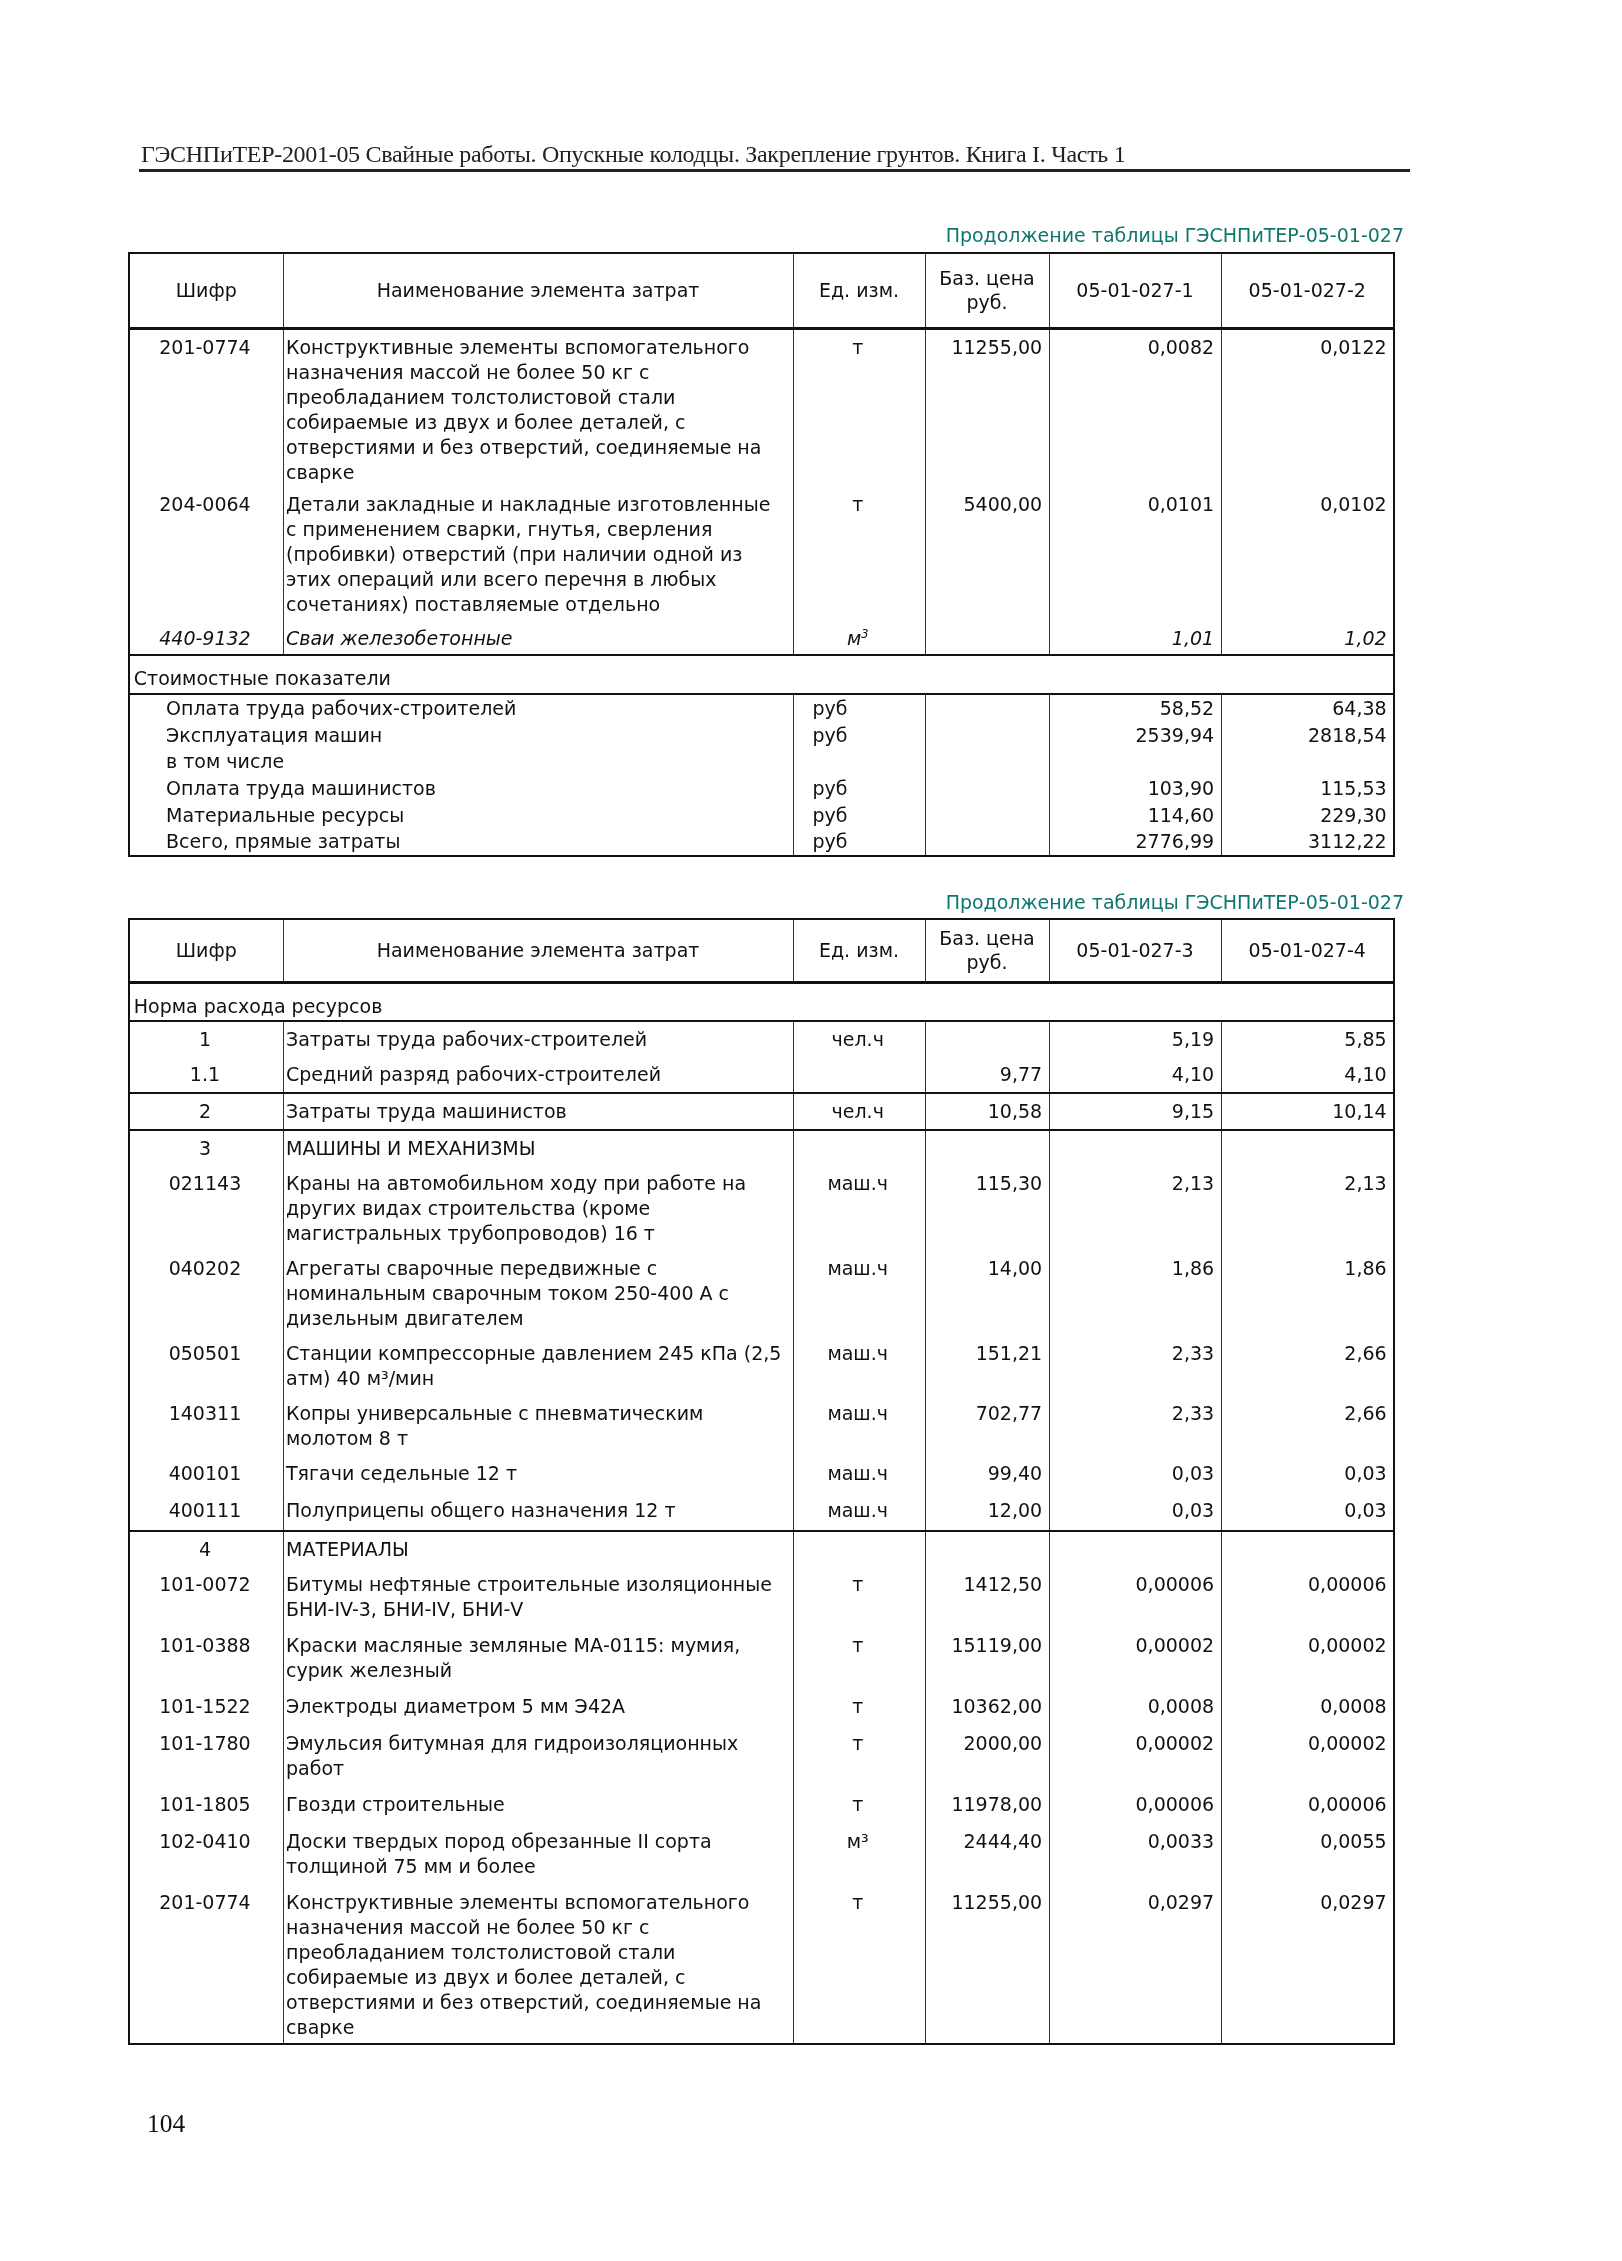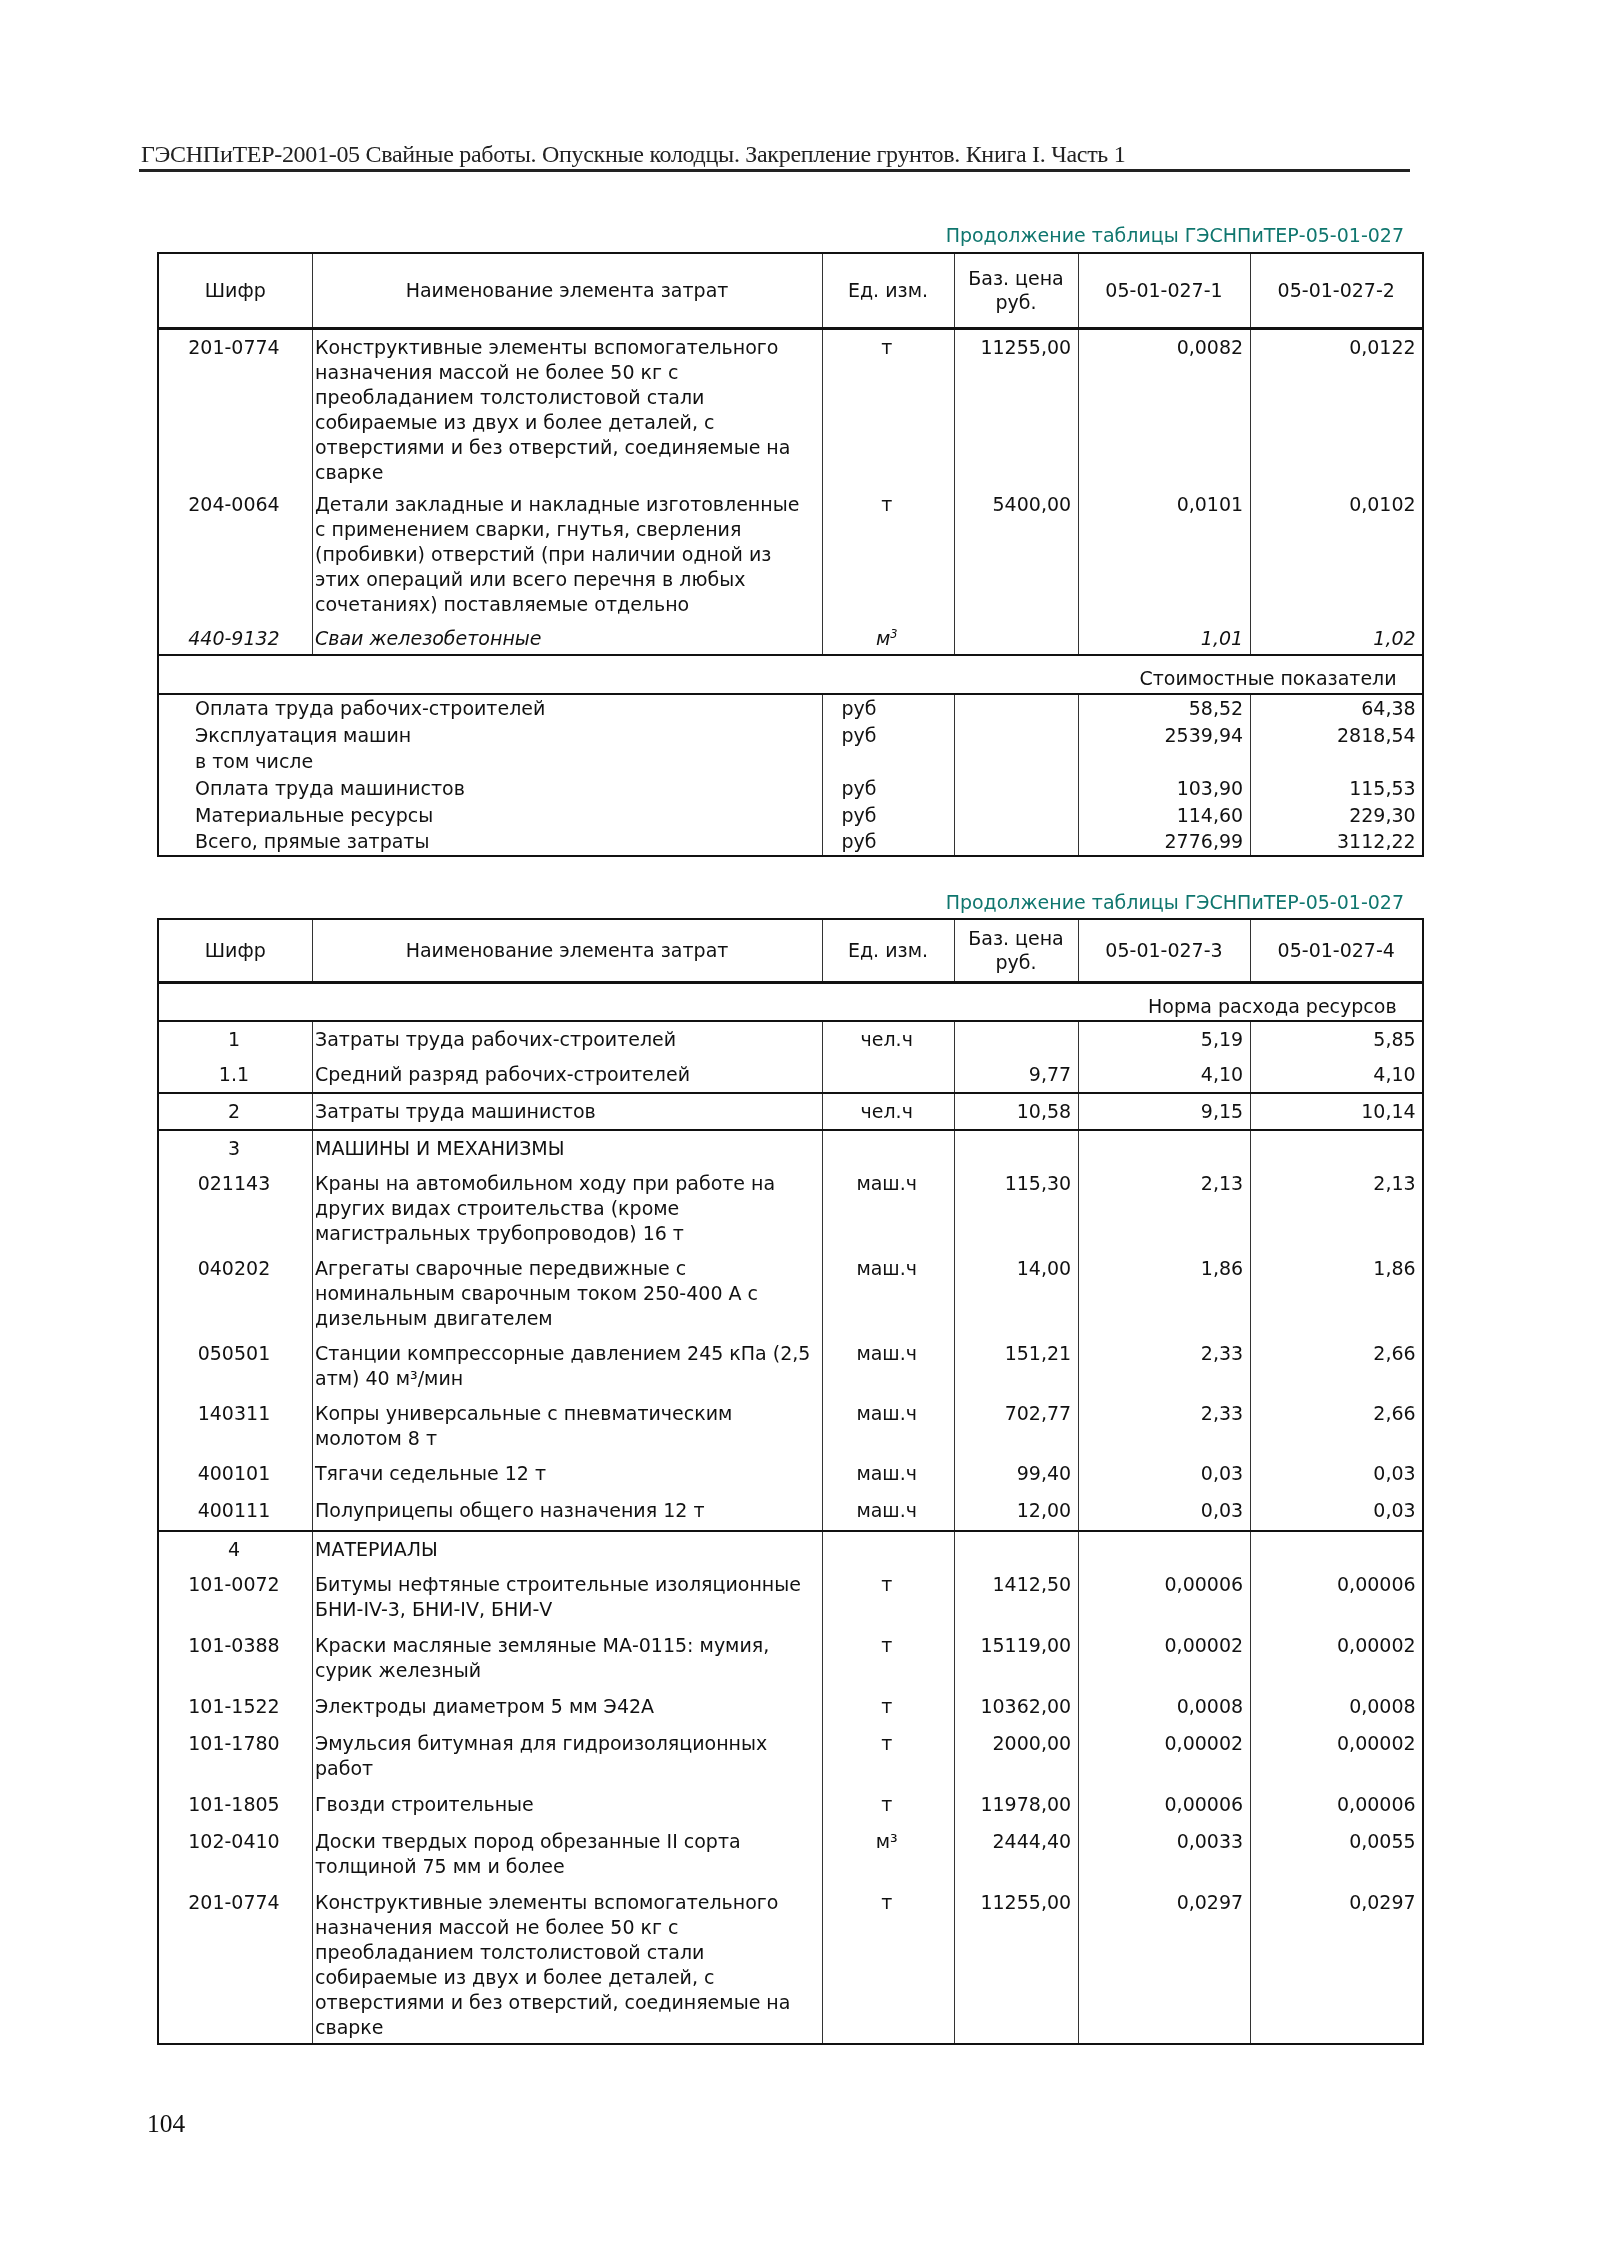--- a/index.html
+++ b/index.html
@@ -1,35 +1,35 @@
 <!DOCTYPE html>
 <html style="font-size:10.2px"><head>
 <meta charset="utf-8">
 <style>
   html, body { margin: 0; padding: 0; background: #ffffff; }
   body { width: 1623px; height: 2261px; position: relative; color: #111; font-family: "DejaVu Sans", sans-serif; overflow: hidden; }
   .page-header { position: absolute; left: 141px; top: 141px; font-family: "Liberation Serif", serif; font-size: 24px; letter-spacing: -0.3px; color: #222; }
   .header-rule { position: absolute; left: 139px; top: 169px; width: 1271px; height: 2.5px; background: #222; }
   .caption { position: absolute; font-size: 19px; color: #0f766e; text-align: right; }
-  .tbl { position: absolute; left: 157px; width: 1265px; border-collapse: collapse; table-layout: fixed; border: 2.5px solid #111; font-size: 19px; }
+  .tbl { position: absolute; left: 128px; width: 1265px; border-collapse: collapse; table-layout: fixed; border: 2.5px solid #111; font-size: 19px; }
   .tbl col.c-code { width: 154px; }
   .tbl col.c-name { width: 510px; }
   .tbl col.c-unit { width: 132px; }
   .tbl col.c-price { width: 124px; }
   .tbl col.c-v1 { width: 172px; }
   .tbl col.c-v2 { width: 173px; }
   .tbl td, .tbl th { vertical-align: top; padding: 5.1px 6.4px 2.5px 3.8px; line-height: 25px; border-left: 1.3px solid #333; font-weight: normal; }
   .tbl th { vertical-align: middle; text-align: center; padding: 6.4px 3.8px; line-height: 24px; }
   .tbl thead tr { border-bottom: 3.2px solid #111; }
   .tbl td.code { text-align: center; }
   .tbl td.unit { text-align: center; }
   .tbl td.num { text-align: right; }
   .tbl td.name { padding-left: 2.5px; }
   .tbl tr.sep { border-top: 2.5px solid #111; }
-  .tbl td.section-label { text-align: right; padding: 10.2px 25.4px 1.3px 3.8px; border-left: none; }
+  .tbl td.section-label { padding: 10.2px 25.4px 1.3px 3.8px; border-left: none; }
   .bold { font-weight: bold; }
   .ital { font-style: italic; }
   .tbl td.cost-label { padding-left: 36px; border-left: none; }
   .tbl tr.tight td { padding-top: 1.3px; padding-bottom: 0; line-height: 25.4px; }
   sup { font-size: 11.4px; line-height: 0; }
   .page-number { position: absolute; left: 147px; top: 2109px; font-family: "Liberation Serif", serif; font-size: 25.4px; color: #111; }
 </style>
 </head>
 <body>
 

